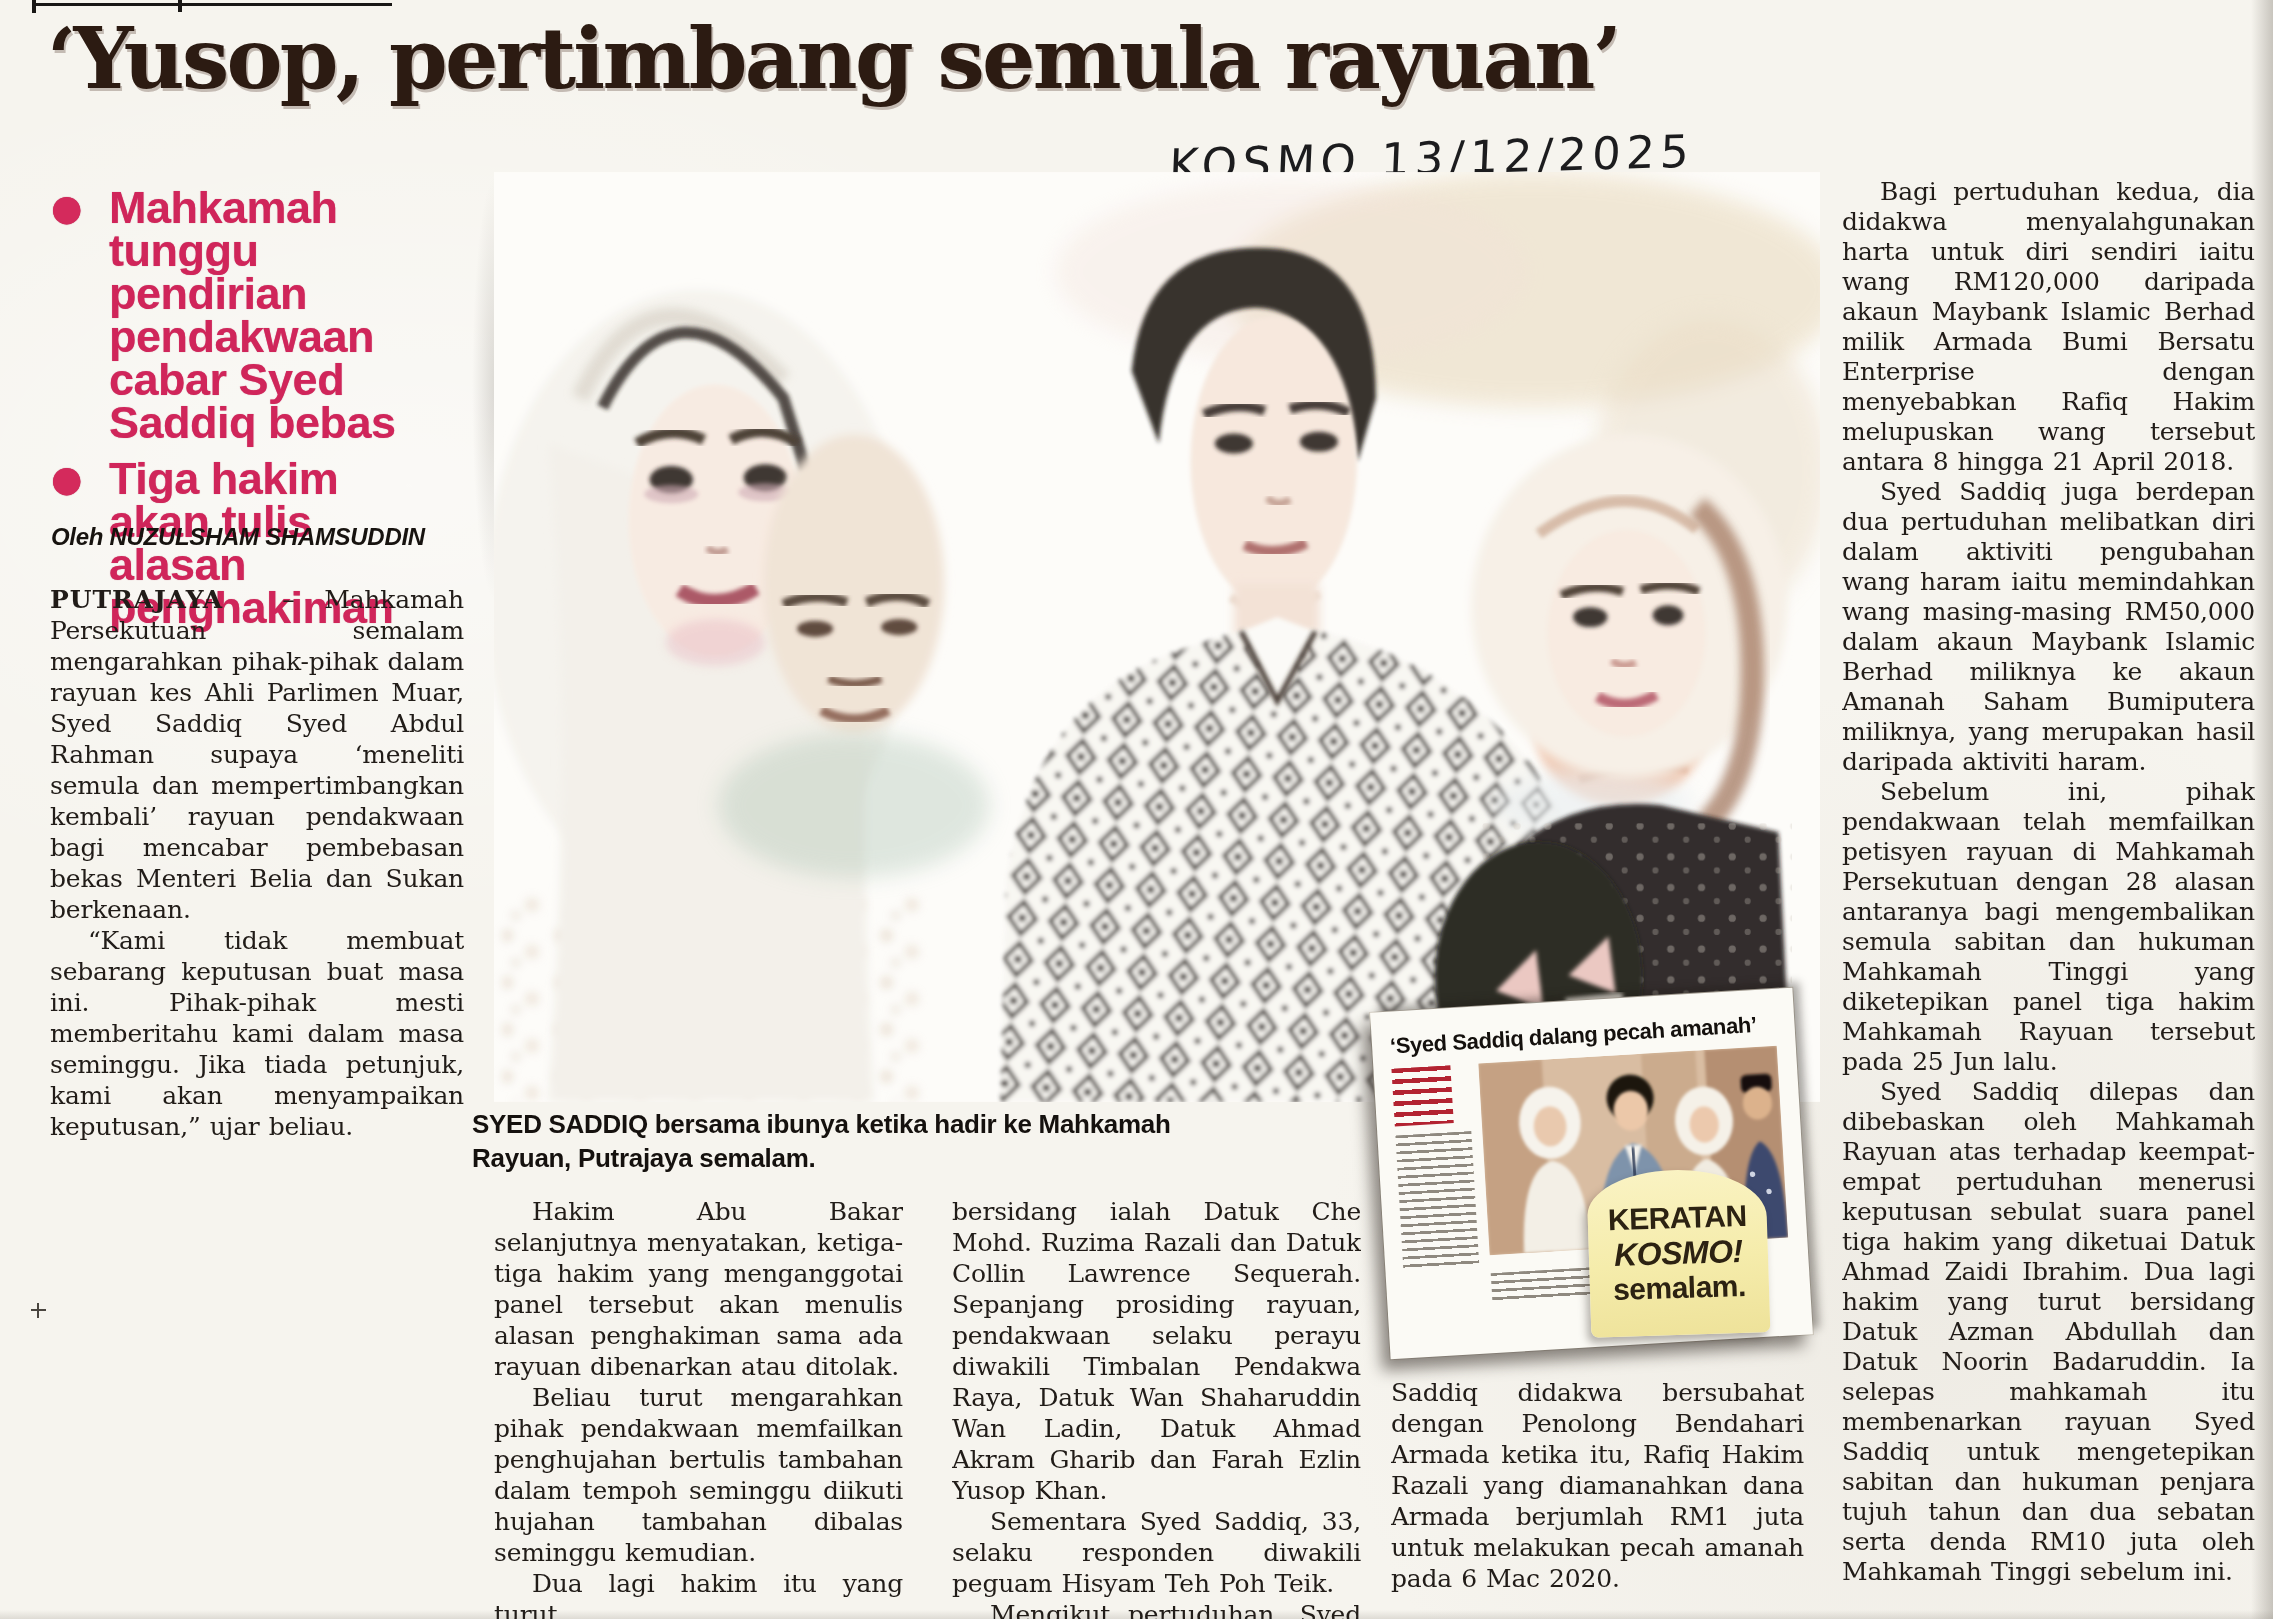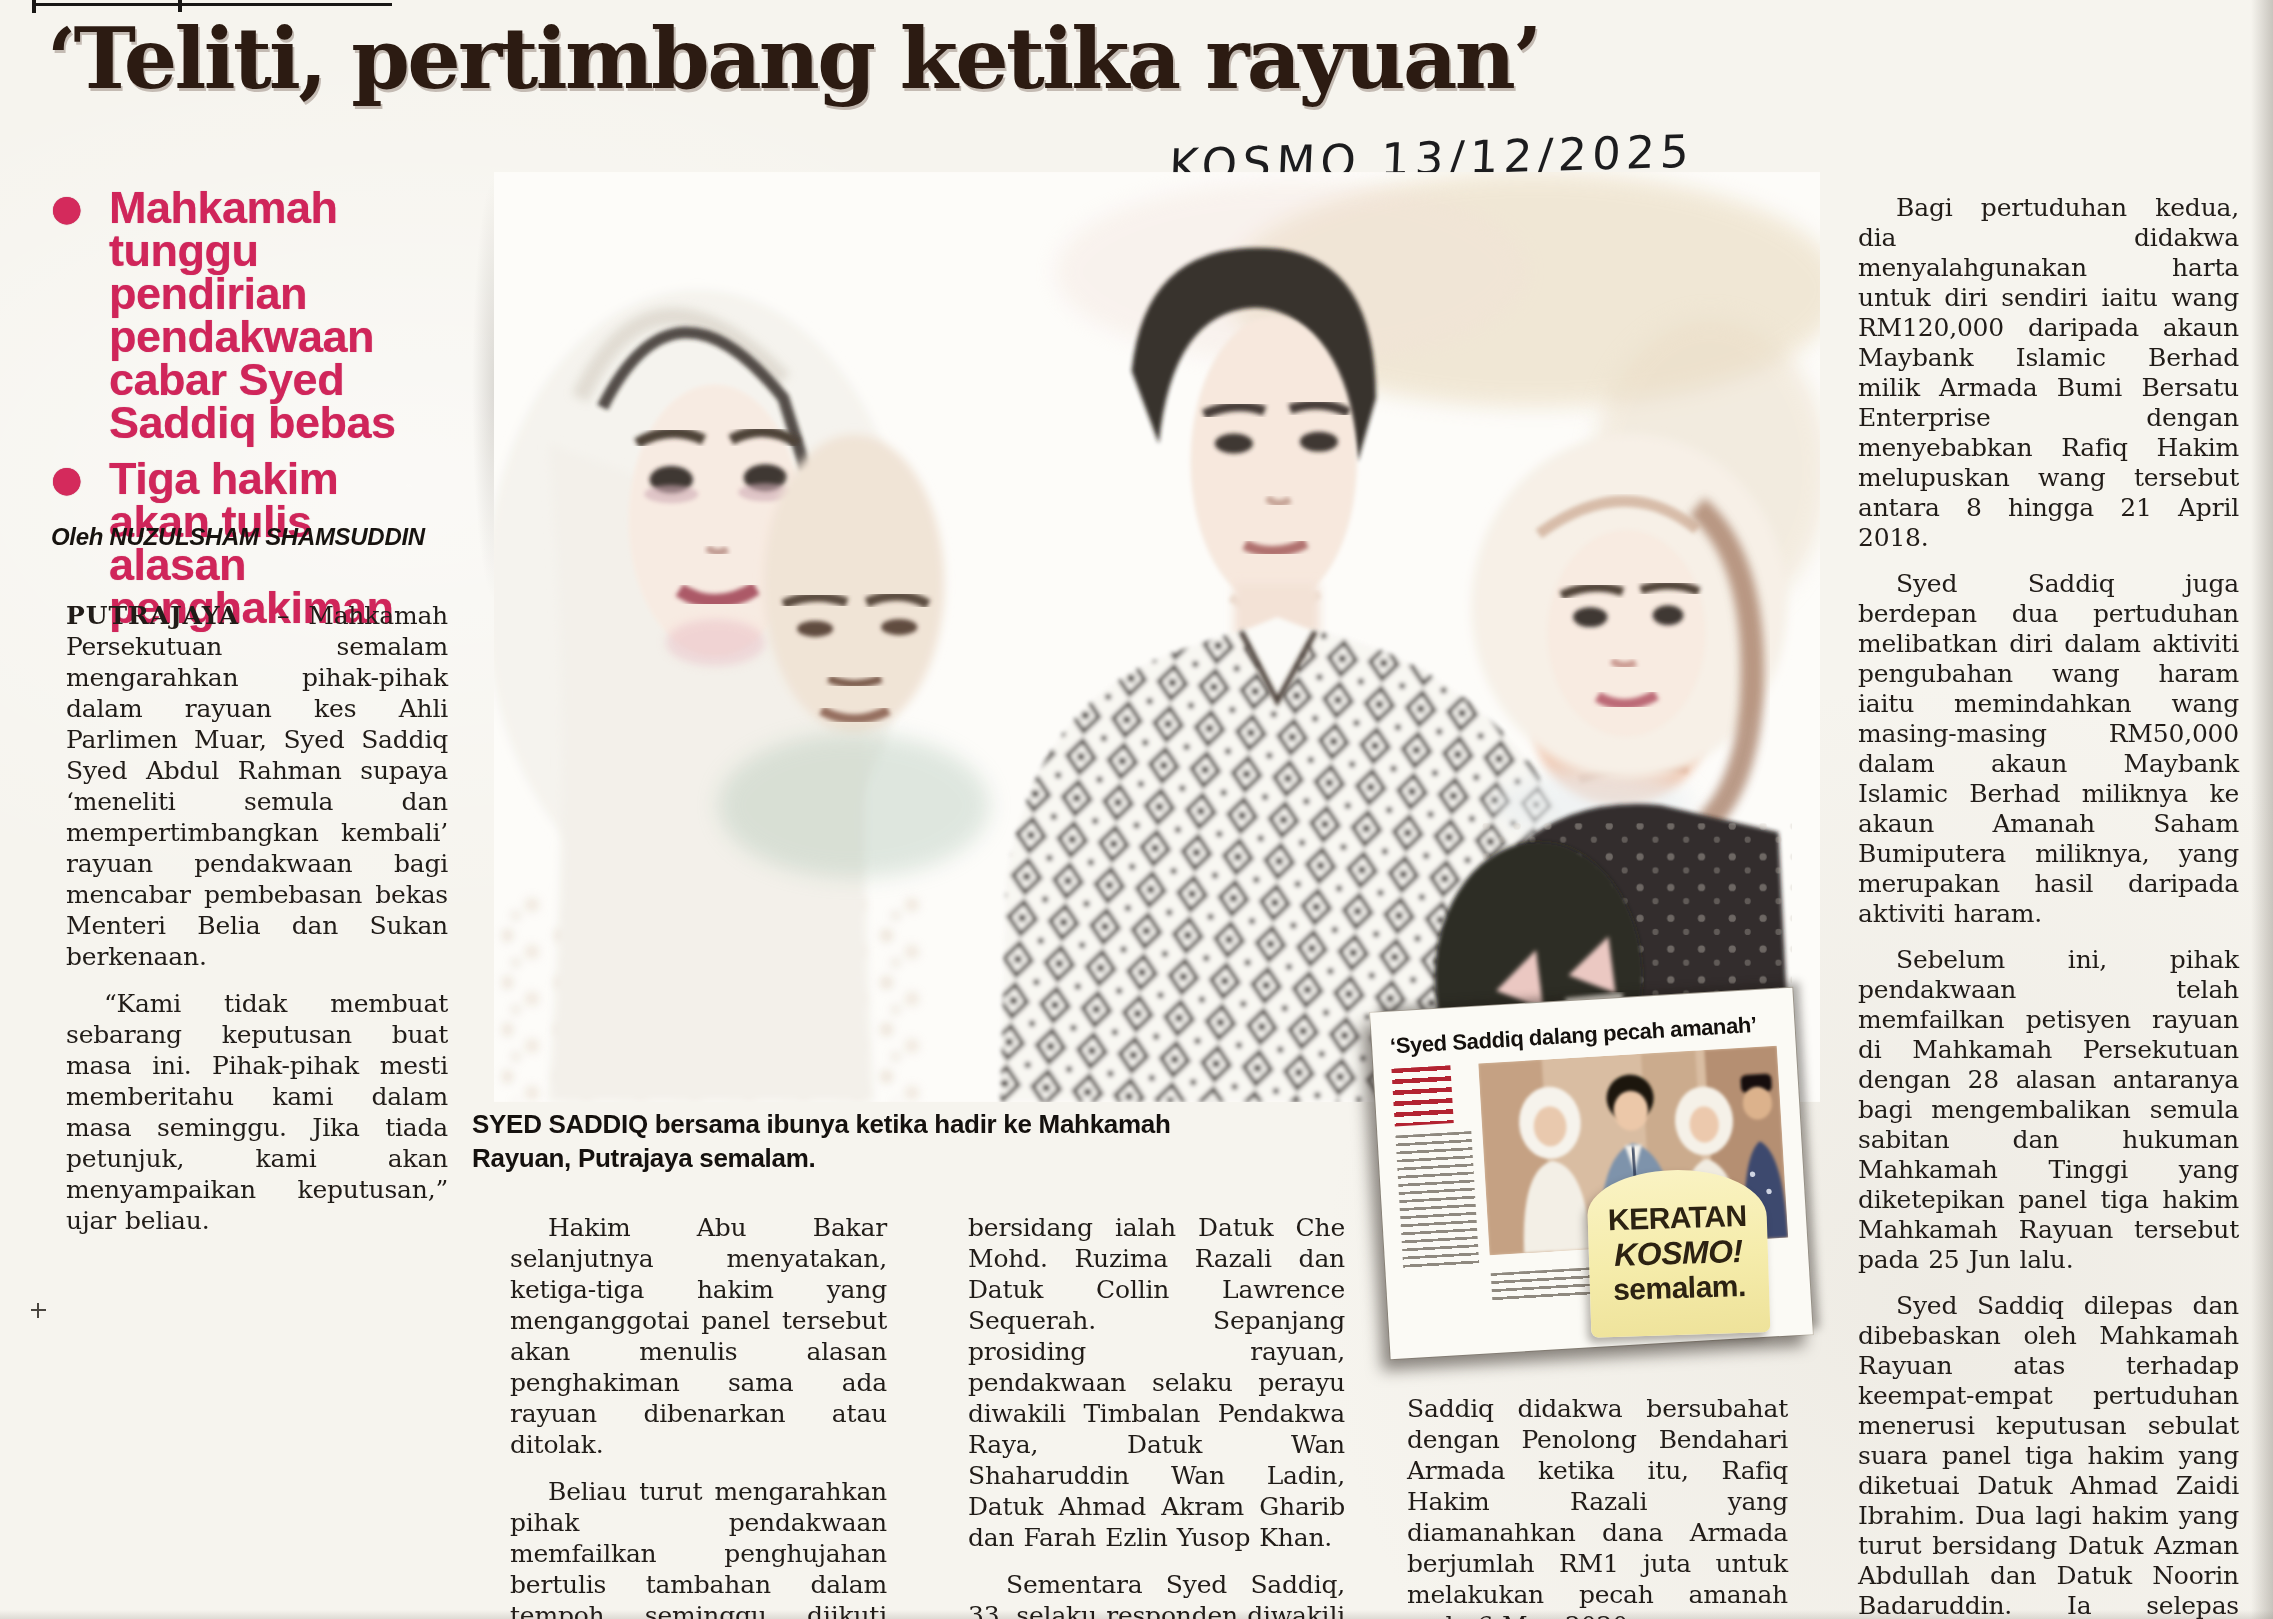--- a/index.html
+++ b/index.html
@@ -49,21 +49,21 @@
     color:#d0255a; letter-spacing:-0.5px; text-shadow:0 0 0.9px rgba(168,28,69,.55);
   }
 
   .byline{position:absolute; left:51px; top:523px; font-family:"Liberation Sans", sans-serif;
     font-weight:bold; font-size:24px; color:#17130f; letter-spacing:-0.3px;font-style:italic;}
 
   
   .col{position:absolute; text-align:justify; text-justify:inter-word; overflow:hidden;
     font-family:"DejaVu Serif", serif; font-size:25px; line-height:31px; color:#211c18;
     word-spacing:1.4px; letter-spacing:-0.2px;}
-  .col p{margin:16px;}
+  .col p{margin:0;}
   .col p.ind{text-indent:38px;}
   .col p.runon{text-align-last:justify;}
   .dateline{font-weight:bold; letter-spacing:0.9px;}
   #col1{left:50px;  top:584px;  width:414px; height:1035px;}
   #col2{left:494px; top:1196px; width:409px; height:423px;}
   #col3{left:952px;top:1196px; width:409px; height:423px;}
   #col4{left:1391px;top:1377px; width:413px; height:242px;}
   #col5{left:1842px;top:177px;  width:413px; height:1444px; line-height:30px;}
 
   
@@ -109,21 +109,21 @@
 <div class="paper">
 
   <div class="topline"></div>
   <div class="tick t1"></div>
   <div class="tick t2"></div>
   <div class="edge-right"></div>
   <div class="edge-bottom"></div>
   <div class="smudge"></div>
   <div class="plus-mark"></div>
 
-  <h1 class="headline">‘Teliti, pertimbang ketika rayuan’</h1>
+  <h1 class="headline">‘Yusop, pertimbang semula rayuan’</h1>
   <div class="annotation">KOSMO 13/12/2025</div>
 
   <ul class="bullets">
     <li>
       <span class="dot">●</span>
       <span class="btxt">Mahkamah tunggu pendirian pendakwaan cabar Syed Saddiq bebas</span>
     </li>
     <li>
       <span class="dot">●</span>
       <span class="btxt">Tiga hakim akan tulis alasan penghakiman</span>

